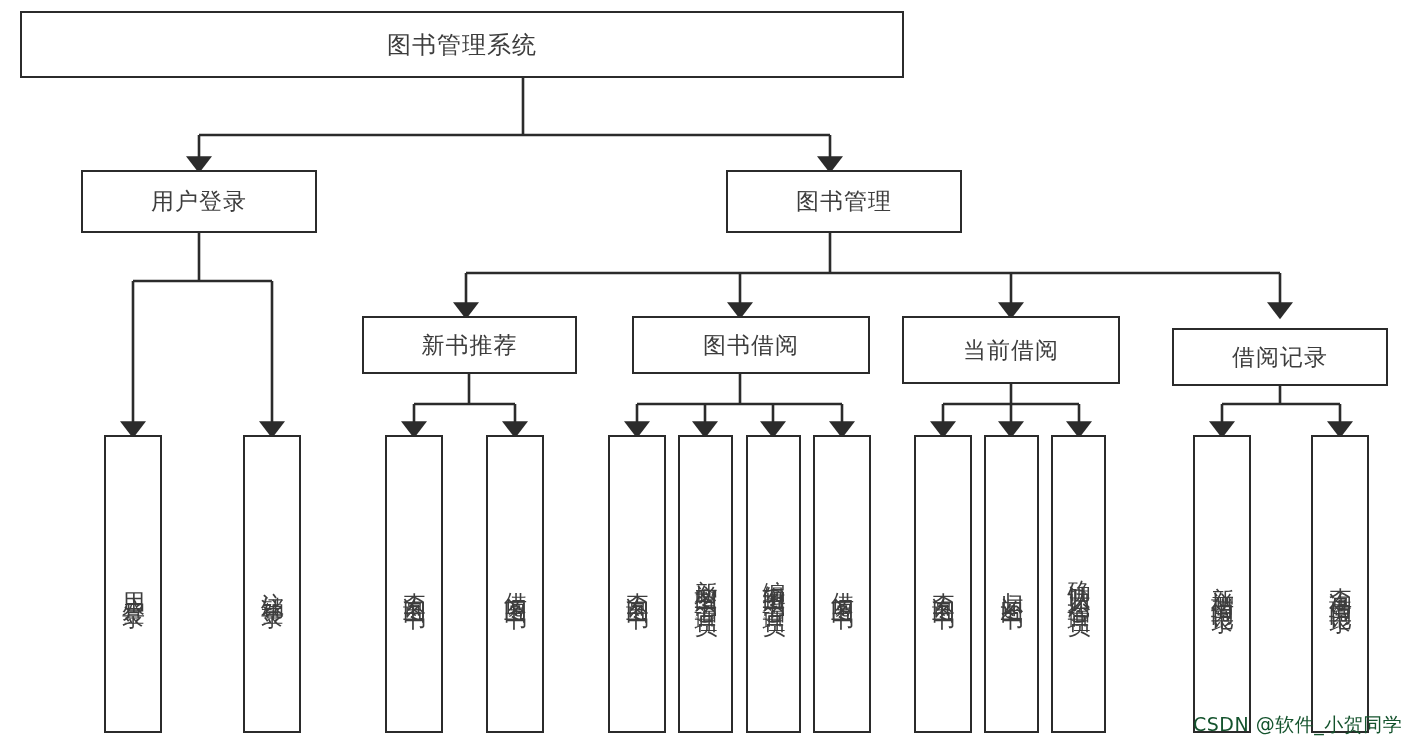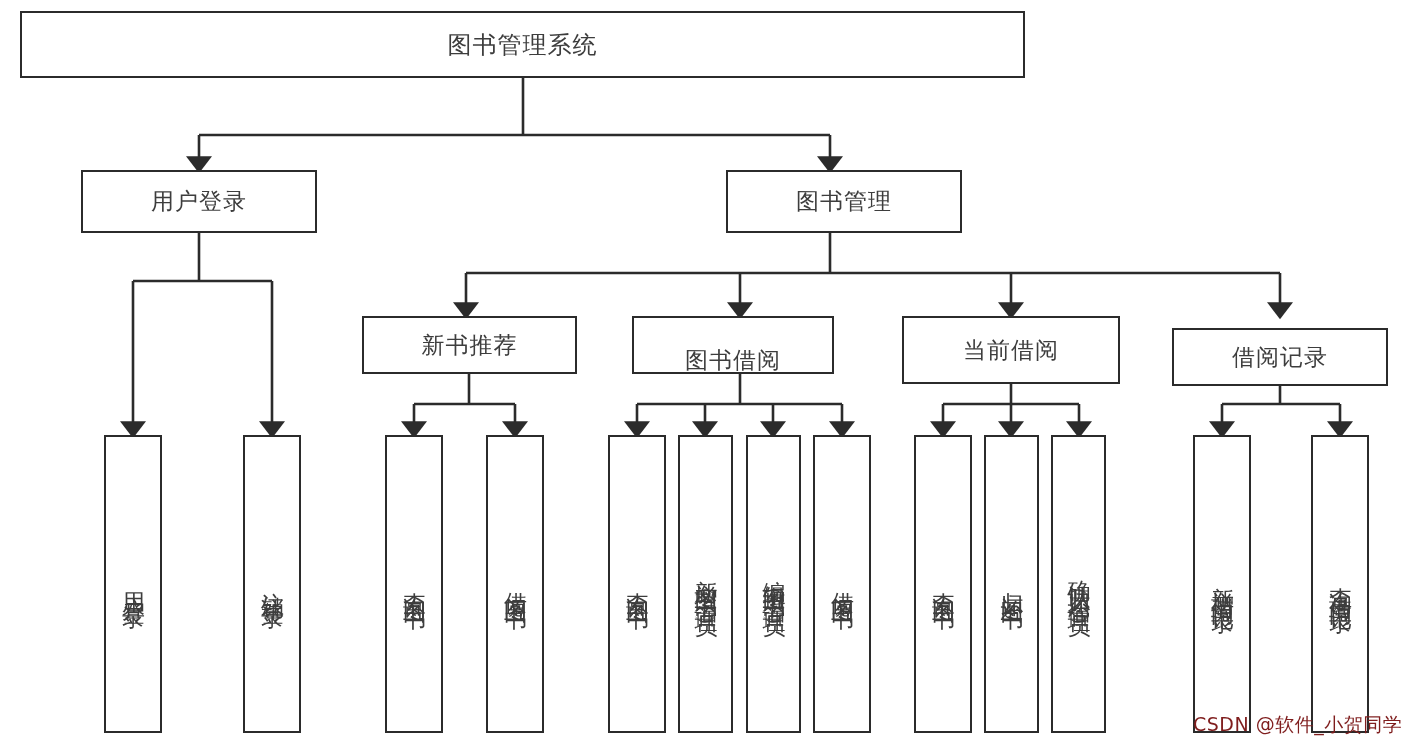--- a/index.html
+++ b/index.html
@@ -37,21 +37,21 @@
     padding:6px 0;
   }
   .node .txt{display:block;}
 
   #root-node{font-size:24px;}
 
   .watermark{
     position:absolute;
     left:1193px;top:712px;
     font-size:19px;
-    color:#7f1d1d;
+    color:#14532d;
     white-space:nowrap;
     letter-spacing:0.5px;
     font-family:"DejaVu Sans","Liberation Sans",sans-serif;
   }
 </style>
 </head>
 <body>
 
 <div id="canvas">
 
@@ -98,37 +98,37 @@
       <path d="M1011,404 L1011,427" marker-end="url(#arw)"></path>
       <path d="M1079,404 L1079,427" marker-end="url(#arw)"></path>
 
       <path d="M1280,374 L1280,404"></path>
       <path d="M1222,404 L1340,404"></path>
       <path d="M1222,404 L1222,427" marker-end="url(#arw)"></path>
       <path d="M1340,404 L1340,427" marker-end="url(#arw)"></path>
     </g>
   </svg>
 
-  <div class="node h" id="root-node" style="left:20px;top:11px;width:1005px;height:67px;">
+  <div class="node h" id="root-node" style="left:20px;top:11px;width:884px;height:67px;">
     <span class="txt">图书管理系统</span>
   </div>
 
   <div class="node h" style="left:81px;top:170px;width:236px;height:63px;">
     <span class="txt">用户登录</span>
   </div>
 
   <div class="node h" style="left:726px;top:170px;width:236px;height:63px;">
     <span class="txt">图书管理</span>
   </div>
 
   <div class="node h" style="left:362px;top:316px;width:215px;height:58px;">
     <span class="txt">新书推荐</span>
   </div>
 
-  <div class="node h" style="left:632px;top:316px;width:202px;height:58px;align-items:flex-end;">
+  <div class="node h" style="left:632px;top:316px;width:238px;height:58px;">
     <span class="txt">图书借阅</span>
   </div>
 
   <div class="node h" style="left:902px;top:316px;width:218px;height:68px;">
     <span class="txt">当前借阅</span>
   </div>
 
   <div class="node h" style="left:1172px;top:328px;width:216px;height:58px;">
     <span class="txt">借阅记录</span>
   </div>

